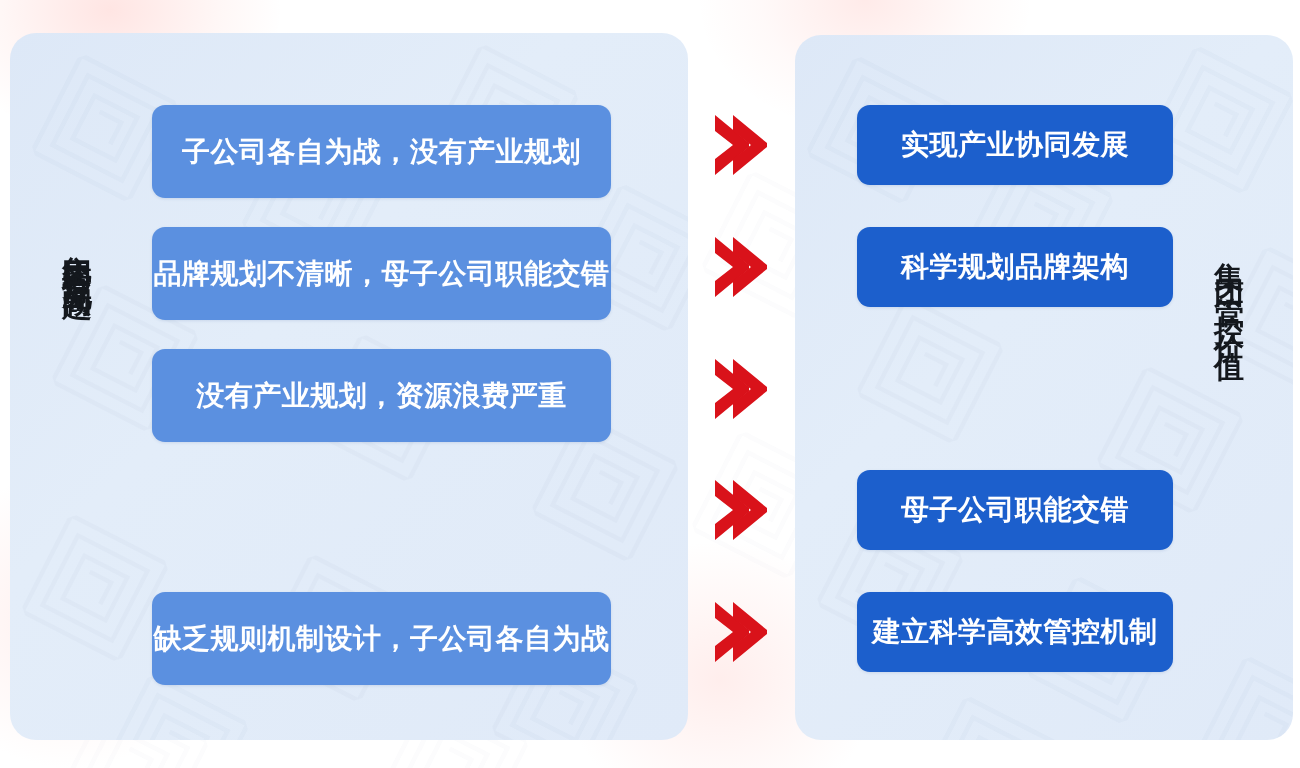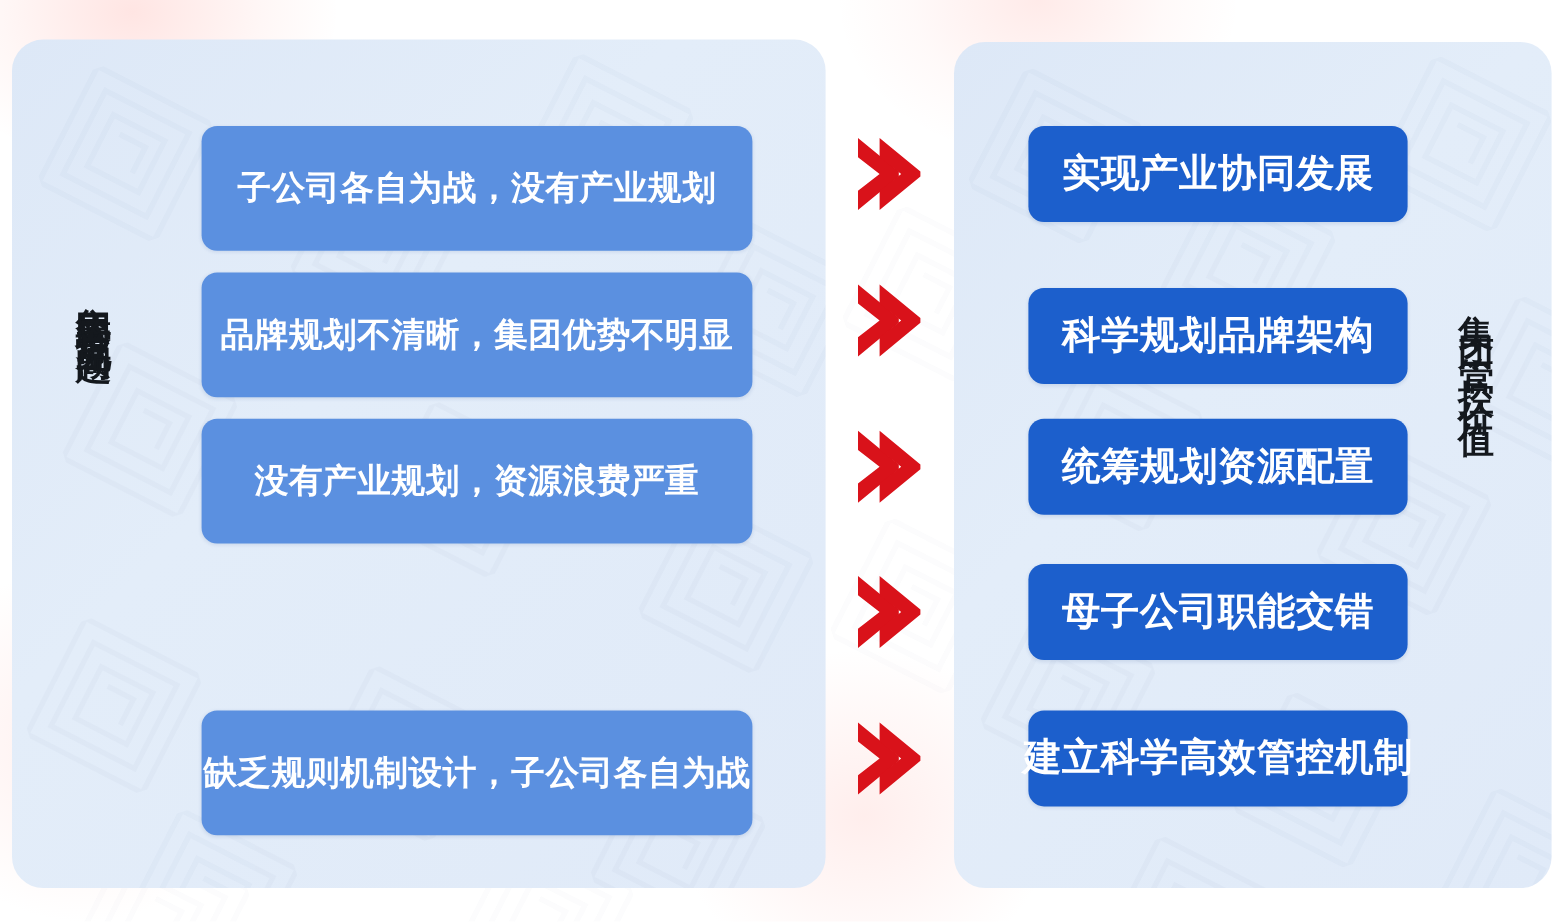--- a/index.html
+++ b/index.html
@@ -109,34 +109,34 @@
     display: flex;
     align-items: center;
     justify-content: center;
     border-radius: 13px;
     color: #ffffff;
     font-weight: 700;
     white-space: nowrap;
     box-shadow: 0 1px 3px rgba(40,80,150,0.13);
   }
   .item-box.left {
-    left: 168px;
+    left: 152px;
     width: 459px;
-    height: 104px;
+    height: 93px;
     background: #5b90e0;
     font-size: 28px;
     letter-spacing: 0.5px;
     text-align: center;
   }
   .item-box.right {
     left: 857px;
     width: 316px;
     height: 80px;
     background: #1c5fcc;
-    font-size: 32px;
+    font-size: 28px;
     letter-spacing: 0.5px;
   }
 
   
   .chevron {
     position: absolute;
     left: 713px;
     width: 56px;
     height: 64px;
   }
@@ -433,27 +433,26 @@
           </svg>
         </div>
       </div>
   </div>
 
   <div class="side-label" id="label-left">集团管控常见问题</div>
 
   <div class="side-label" id="label-right">集团管控价值</div>
 
   <div class="item-box left" style="top:105px">子公司各自为战，没有产业规划</div>
-  <div class="item-box left" style="top:227px">品牌规划不清晰，集团优势不明显</div>
+  <div class="item-box left" style="top:227px">品牌规划不清晰，母子公司职能交错</div>
   <div class="item-box left" style="top:349px">没有产业规划，资源浪费严重</div>
   <div class="item-box left" style="top:592px">缺乏规则机制设计，子公司各自为战</div>
 
   <div class="item-box right" style="top:105px">实现产业协同发展</div>
-  <div class="item-box right" style="top:240px">科学规划品牌架构</div>
-  <div class="item-box right" style="top:349px">统筹规划资源配置</div>
+  <div class="item-box right" style="top:227px">科学规划品牌架构</div>
   <div class="item-box right" style="top:470px">母子公司职能交错</div>
   <div class="item-box right" style="top:592px">建立科学高效管控机制</div>
 
   <div class="chevron" id="chev-1" style="top:113px">
       <svg viewBox="0 0 56 64" xmlns="http://www.w3.org/2000/svg">
         <path d="M2 2 L36 30 L36 34 L2 62 L2 46 L20 32 L2 18 Z" fill="#d9121a"></path>
         <path d="M20 2 L54 30 L54 34 L20 62 L20 46 L38 32 L20 18 Z" fill="#d9121a"></path>
       </svg>
     </div>
   <div class="chevron" id="chev-2" style="top:235px">

